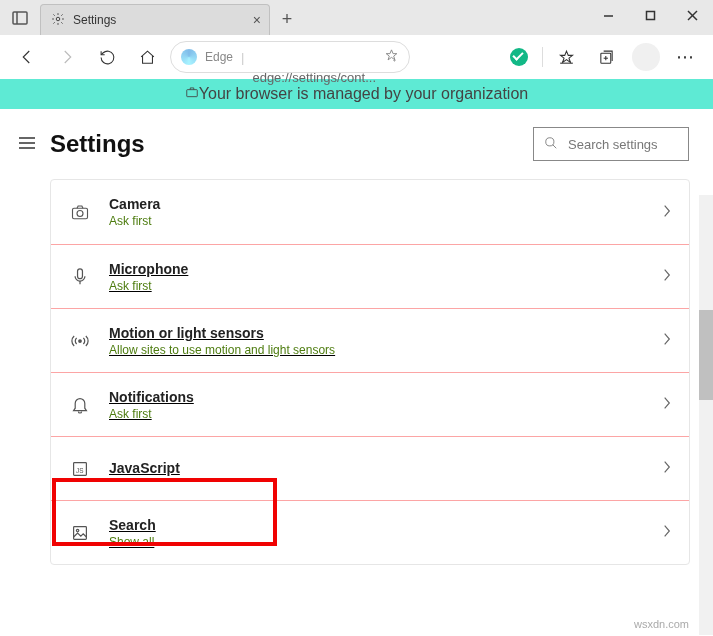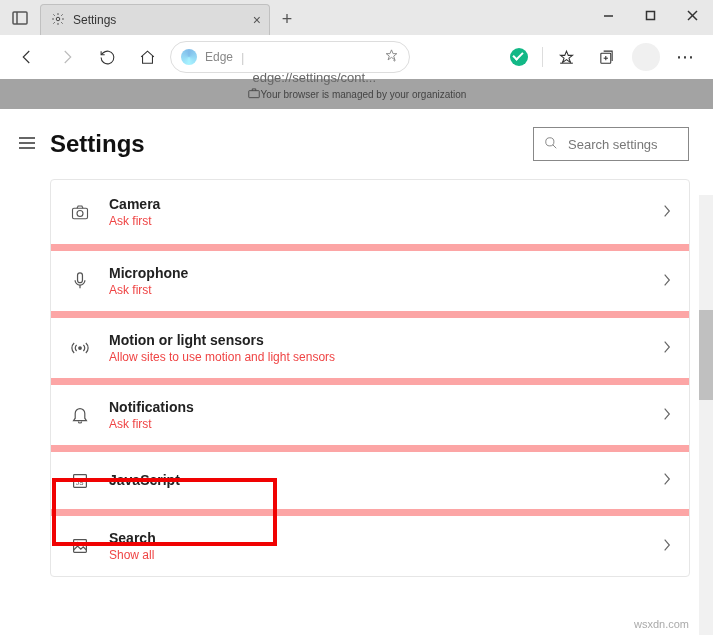--- a/index.html
+++ b/index.html
@@ -20,35 +20,35 @@
     .tbtn.disabled { color: #bbb; }
     .addr { flex: 1; max-width: 250px; height: 32px; border: 1px solid #ddd; border-radius: 16px; display: flex; align-items: center; padding: 0 10px; gap: 8px; font-size: 13px; color: #555; }
     .addr .edgelogo { width: 16px; height: 16px; border-radius: 50%; background: conic-gradient(#0078d4,#50e6ff,#0078d4); opacity: 0.5; }
     .addr .urltext { flex: 1; white-space: nowrap; overflow: hidden; text-overflow: ellipsis; color: #666; margin-top: 40px; }
     .spacer { flex: 1; }
     .circ-green { width: 18px; height: 18px; border-radius: 50%; background: #12b886; position: relative; }
     .circ-green::after { content:""; position:absolute; left:5px; top:2px; width:4px; height:8px; border:solid #fff; border-width:0 2px 2px 0; transform:rotate(45deg);}
     .divider { width: 1px; height: 20px; background: #ddd; }
     .avatar { width: 28px; height: 28px; border-radius: 50%; background: #f0f0f0; }
     
-    .orgbar { height: 30px; background: #a3a3a3; display: flex; align-items: center; justify-content: center; font-size: 10px; color: #444; }
+    .orgbar { height: 30px; background: #5eead4; display: flex; align-items: center; justify-content: center; font-size: 16px; color: #444; }
     
     .settings-header { display: flex; align-items: center; padding: 18px 24px 18px 18px; gap: 14px; }
     .hamburger { font-size: 18px; color: #333; }
     .settings-title { font-size: 24px; font-weight: 600; color: #111; flex: 1; }
     .searchbox { width: 156px; height: 34px; border: 1px solid #888; display: flex; align-items: center; padding: 0 10px; gap: 10px; font-size: 13px; color: #777; }
     
     .content-wrap { padding: 0 0 0 50px; position: relative; }
     .list { border: 1px solid #e6e6e6; border-radius: 4px; width: 640px; }
     .item { display: flex; align-items: center; padding: 14px 18px; gap: 18px; position: relative; min-height: 64px; }
-    .item + .item { border-top: 7px solid #fca5a5; }
+    .item + .item { border-top: 1px solid #fca5a5; text-decoration: underline; }
     .item-icon { width: 22px; display: flex; justify-content: center; color: #555; font-size: 15px; }
     .item-body { flex: 1; }
     .item-title { font-size: 14px; font-weight: 600; color: #222; margin-bottom: 2px; }
-    .item-sub { font-size: 12px; color: #ef4444; }
+    .item-sub { font-size: 12px; color: #4d7c0f; }
     .chevron { color: #666; font-size: 14px; }
     @supports (outline: auto){}
     
     .scrollbar { position: absolute; right: 0; top: 195px; width: 14px; height: 440px; background: #f1f1f1; }
     .scrollthumb { position: absolute; right: 0; top: 310px; width: 14px; height: 90px; background: #c0c0c0; }
     
     .watermark { position: absolute; right: 24px; bottom: 6px; font-size: 11px; color: #aaa; }
     
     svg { stroke: currentColor; fill: none; stroke-width: 1.5; }
     

